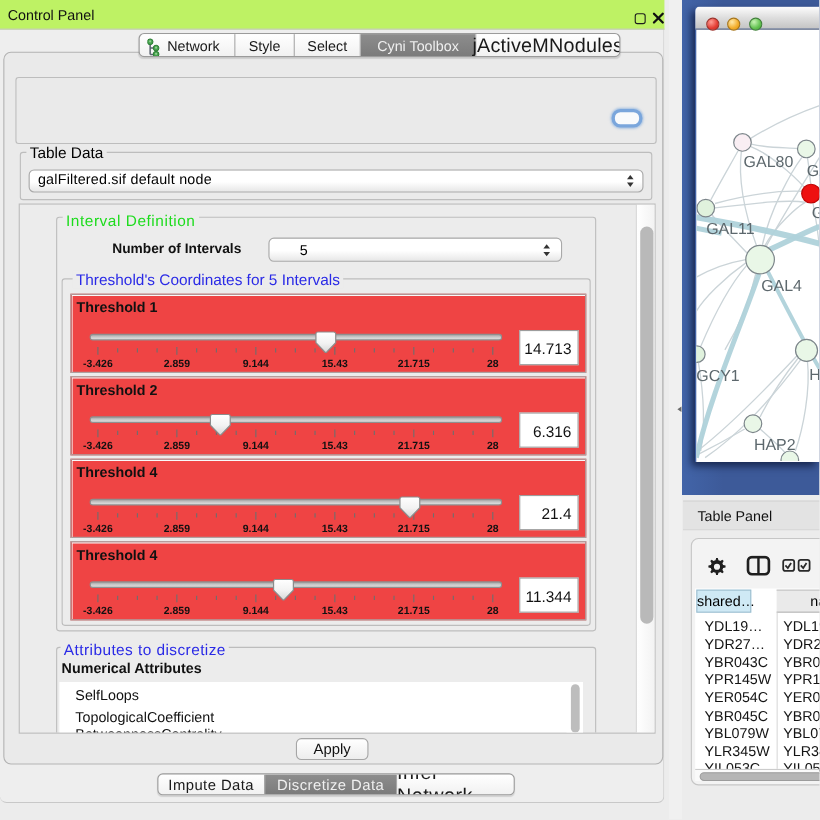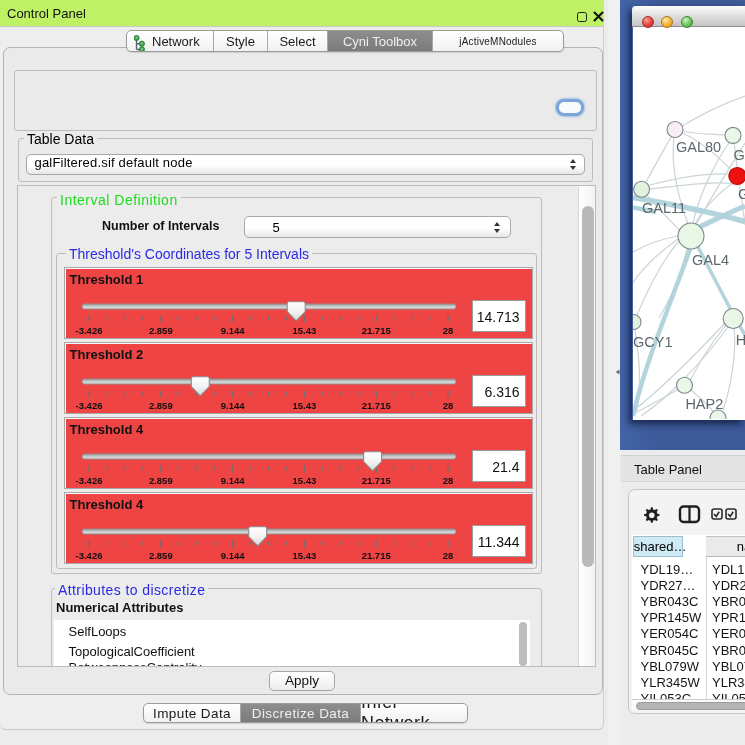--- a/index.html
+++ b/index.html
@@ -212,21 +212,21 @@
         <circle cx="7.9" cy="9.7" r="2.6" fill="#46a24e" stroke="#2d7c35" stroke-width="0.9"></circle>
         <circle cx="7.9" cy="15.3" r="2.6" fill="#46a24e" stroke="#2d7c35" stroke-width="0.9"></circle>
         <circle cx="2.5" cy="3.6" r="1" fill="#8fd08f"></circle>
         <circle cx="7.9" cy="9.3" r="1" fill="#8fd08f"></circle>
         <circle cx="7.9" cy="14.9" r="1" fill="#8fd08f"></circle>
       </svg>
       Network</div>
     <div class="tab" style="width:54px;">Style</div>
     <div class="tab" style="width:60px;">Select</div>
     <div class="tab sel" style="width:105px;">Cyni Toolbox</div>
-    <div class="tab" style="width:131px;font-size:10px;letter-spacing:0.2px;">jActiveMNodules</div>
+    <div class="tab" style="width:131px;font-size:18px;letter-spacing:0.2px;">jActiveMNodules</div>
   </div>
 
   <div class="tabgrp" style="left:143px;top:703px;height:20px;font-size:13.5px;letter-spacing:0.4px;">
     <div class="tab" style="width:96px;font-size:13.5px;">Impute Data</div>
     <div class="tab sel" style="width:120px;font-size:13.5px;">Discretize Data</div>
     <div class="tab" style="width:107px;font-size:18px;">Infer Network</div>
   </div>
 
   <div id="cptitle">
     <span class="t">Control Panel</span>

